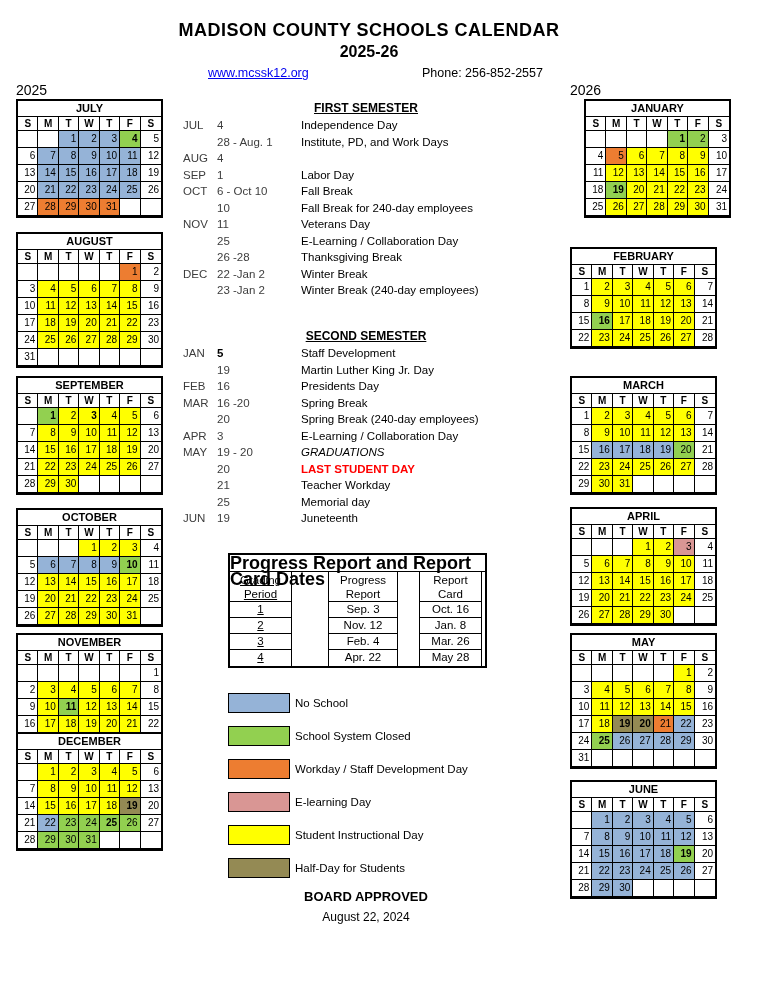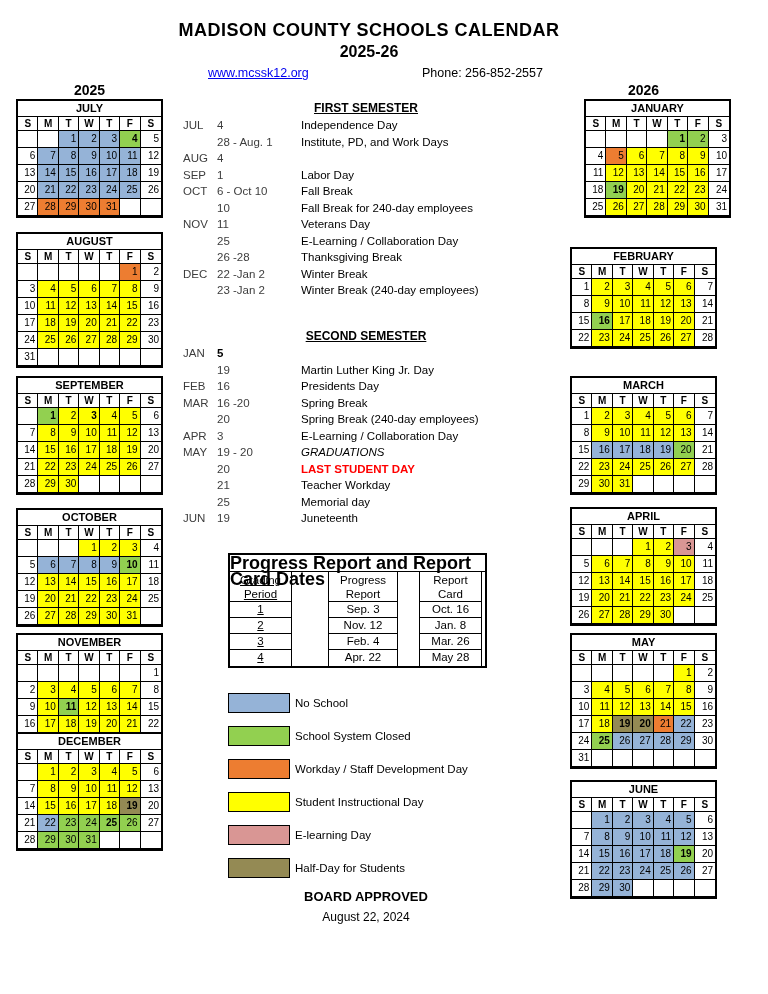--- a/index.html
+++ b/index.html
@@ -12,21 +12,21 @@
   .abs { position:absolute; }
 
   
   .page-header { left:0; top:20px; width:738px; text-align:center; }
   .page-title { font-size:18px; font-weight:bold; letter-spacing:0.5px; }
   .page-subtitle { font-size:16px; font-weight:bold; margin-top:2px; }
   .site-link { left:208px; top:66px; font-size:12.5px; color:#0000EE; text-decoration:underline; }
   .phone { left:422px; top:66px; font-size:12.5px; }
 
   
-  .year-label { width:147px; text-align:center; font-size:14px; font-weight:bold; }
+  .year-label { width:147px; font-size:14px; font-weight:normal; }
 
   
   .cal { position:absolute; width:147px; border:2px solid #000; background:#fff; }
   .cal-title { text-align:center; font-weight:bold; font-size:11px; line-height:15px; height:16px; border-bottom:1px solid #000; }
   .cal-grid { display:grid; grid-template-columns:repeat(7,1fr); }
   .cal-hcell { height:14px; line-height:13px; text-align:center; font-weight:bold; font-size:10px;
                border-right:1px solid #000; border-bottom:1px solid #000; }
   .cal-cell { height:17px; line-height:16px; text-align:right; padding-right:2px; font-size:10px;
               border-right:1px solid #000; border-bottom:1px solid #000; background:#fff; }
   .cal-hcell:nth-child(7n), .cal-cell:nth-child(7n) { border-right:none; }
@@ -714,20 +714,21 @@
       <span class="ev-date">23 -Jan 2</span>
       <span class="ev-desc">Winter Break (240-day employees)</span>
     </div>
   </div>
 
 <div class="abs sem-heading" style="left:246px; top:329px;">SECOND  SEMESTER</div>
 <div class="abs events" id="sem2-events" style="left:183px; top:345px;">
     <div class="event-row">
       <span class="ev-month">JAN</span>
       <span class="ev-date bold">5</span>
+      <span class="ev-desc">Staff Development</span>
     </div>
     <div class="event-row">
       <span class="ev-month"></span>
       <span class="ev-date">19</span>
       <span class="ev-desc">Martin Luther King Jr. Day</span>
     </div>
     <div class="event-row">
       <span class="ev-month">FEB</span>
       <span class="ev-date">16</span>
       <span class="ev-desc">Presidents Day</span>
@@ -810,26 +811,26 @@
     </div>
     <div class="legend-item">
       <div class="legend-swatch" style="background: rgb(146, 208, 80);"></div>
       <span class="legend-label">School System Closed</span>
     </div>
     <div class="legend-item">
       <div class="legend-swatch" style="background: rgb(237, 125, 49);"></div>
       <span class="legend-label">Workday / Staff Development Day</span>
     </div>
     <div class="legend-item">
+      <div class="legend-swatch" style="background: rgb(217, 150, 148);"></div>
+      <span class="legend-label">E-learning Day</span>
+    </div>
+    <div class="legend-item">
       <div class="legend-swatch" style="background: rgb(255, 255, 0);"></div>
       <span class="legend-label">Student Instructional Day</span>
-    </div>
-    <div class="legend-item">
-      <div class="legend-swatch" style="background: rgb(217, 150, 148);"></div>
-      <span class="legend-label">E-learning Day</span>
     </div>
     <div class="legend-item">
       <div class="legend-swatch" style="background: rgb(148, 138, 84);"></div>
       <span class="legend-label">Half-Day for Students</span>
     </div>
   </div>
 
 <div class="abs board">BOARD APPROVED</div>
 <div class="abs board-date">August 22, 2024</div>
 

